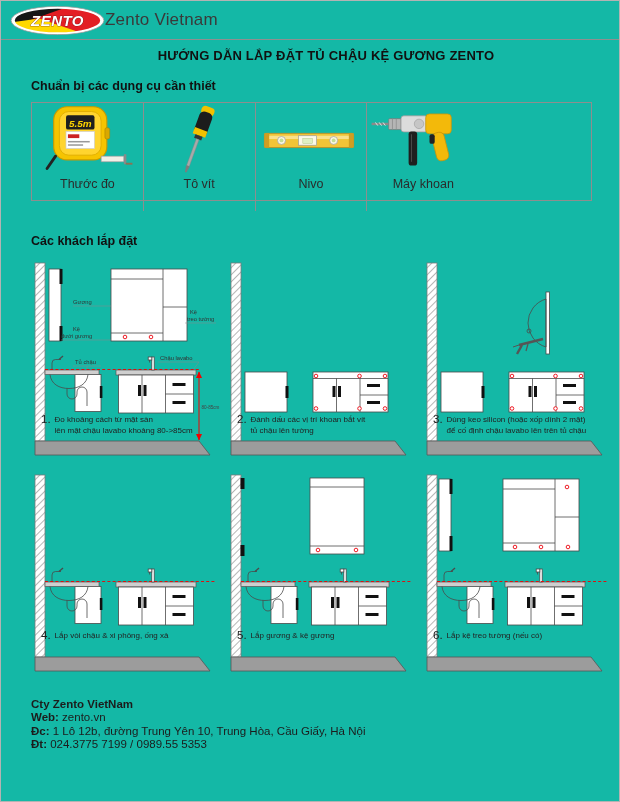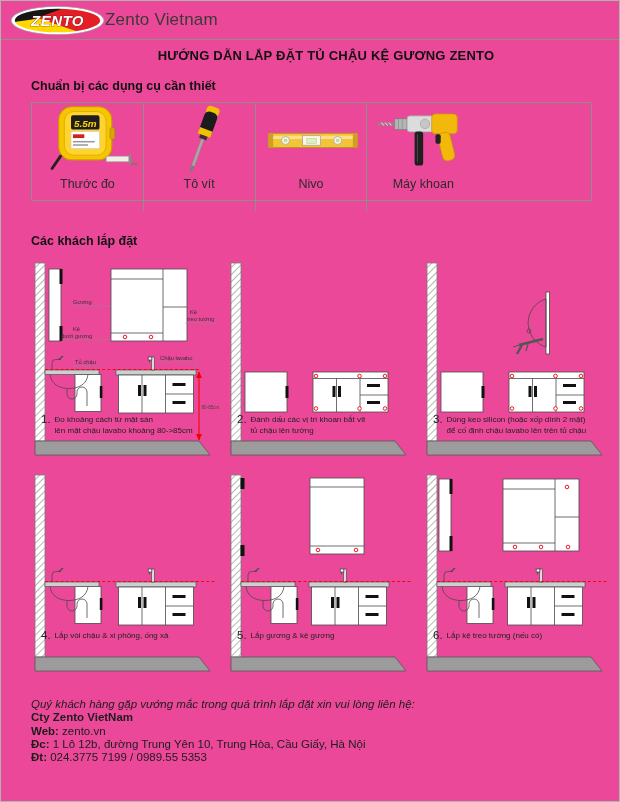--- a/index.html
+++ b/index.html
@@ -1,36 +1,36 @@
 <!DOCTYPE html>
 <html><head>
 <meta charset="utf-8">
 <style>
   html,body{margin:0;padding:0;background:#fff;}
   .page{position:relative;width:620px;height:802px;box-sizing:border-box;
-        border:1px solid #b3b3b3;background:#ec4899;overflow:hidden;
+        border:1px solid #b3b3b3;background:#14b8a6;overflow:hidden;
         font-family:"Liberation Sans",sans-serif;color:#1c1c1c;}
   
   .hdr{position:absolute;top:0;left:0;right:0;height:38px;border-bottom:1px solid #8f8f8f;
        display:flex;align-items:center;padding-left:9px;}
   .brand{font-size:17px;color:#3a3a3a;letter-spacing:.2px;}
   
   .title{position:absolute;top:47px;left:16px;width:100%;text-align:center;
          font-size:13px;font-weight:bold;color:#111;letter-spacing:.2px;}
   .sec-h{position:absolute;left:30px;font-size:12.5px;font-weight:bold;color:#111;}
   .sec-h.tools{top:78px;}
   .sec-h.steps{top:233px;}
   
   .tools-tbl{position:absolute;top:101px;left:30px;width:561px;height:99px;
              display:grid;grid-template-columns:repeat(5,1fr);
              border:1px solid #8e8e8e;box-sizing:border-box;}
   .tool-cell{border-right:1px solid #8e8e8e;display:flex;flex-direction:column;
              align-items:center;box-sizing:border-box;}
   .tool-cell:last-child{border-right:none;}
-  .tool-img{flex:1;width:100%;display:flex;align-items:center;justify-content:flex-end;}
+  .tool-img{flex:1;width:100%;display:flex;align-items:center;justify-content:flex-start;}
   .tool-lbl{font-size:12.5px;color:#2b2b2b;margin-bottom:20px;}
   
   .steps-grid{position:absolute;top:258px;left:28px;width:566px;
               display:grid;grid-template-columns:repeat(3,187px);
               grid-template-rows:198px 215px;column-gap:9px;row-gap:14px;}
   .step{position:relative;}
   .step svg.diag{position:absolute;inset:0;width:100%;height:100%;overflow:visible;}
   .caption{position:absolute;left:12px;top:154px;display:flex;gap:4px;color:#222;}
   .row2 .caption{top:158px;}
   .caption .num{font-size:11.5px;line-height:12px;}
@@ -367,20 +367,19 @@
         <line x1="16" y1="110.5" x2="187" y2="110.5" class="rdash"></line>
       </svg>
       <div class="caption">
         <span class="num">6.</span>
         <span class="txt"><span>Lắp kệ treo tường (nếu có)</span></span>
       </div>
     </div>
   </div>
 
   <div class="ftr">
-    <div class="note">Quý khách hàng gặp vướng mắc trong quá trình lắp đặt xin vui lòng liên hệ:</div>
     <div><b>Cty Zento VietNam</b></div>
     <div><b>Web:</b> <span>zento.vn</span></div>
     <div><b>Đc:</b> <span>1 Lô 12b, đường Trung Yên 10, Trung Hòa, Cầu Giấy, Hà Nội</span></div>
     <div><b>Đt:</b> <span>024.3775 7199 / 0989.55 5353</span></div>
   </div>
 
 </div>
 
 </body></html>

